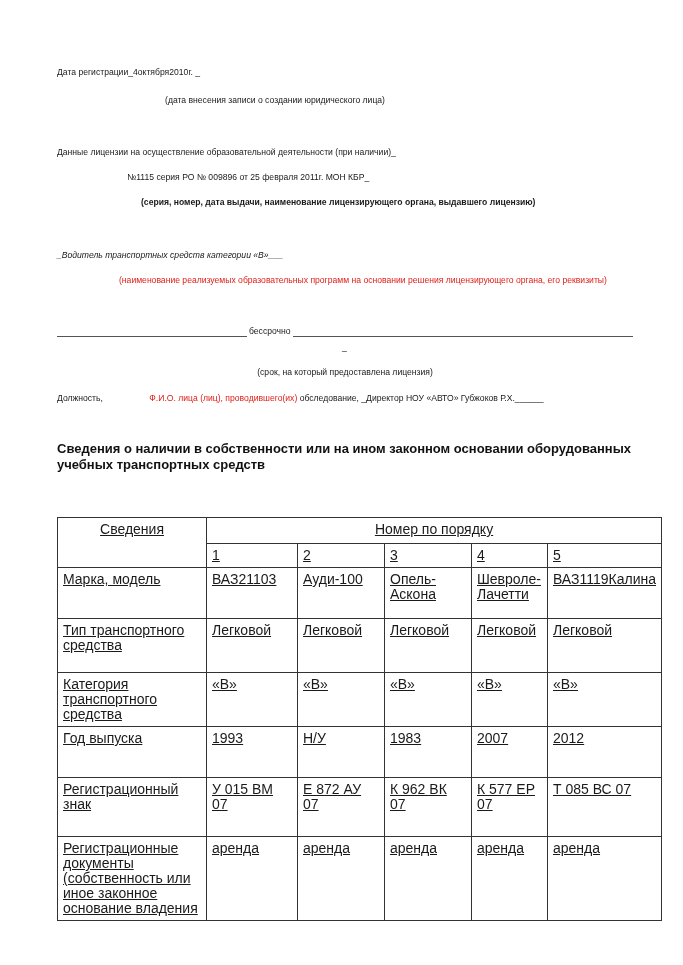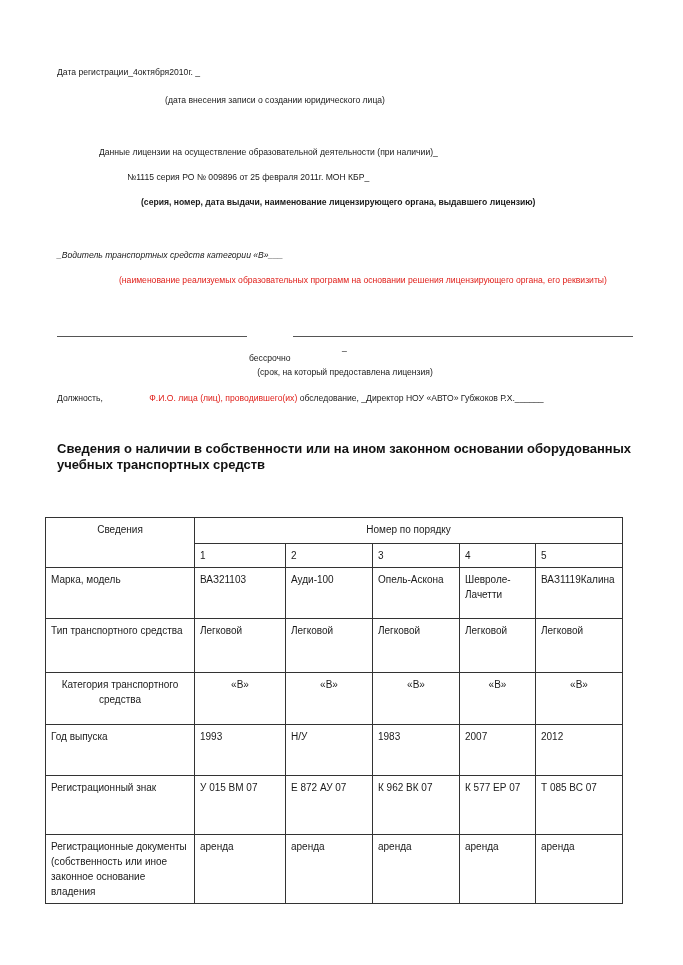--- a/index.html
+++ b/index.html
@@ -3,40 +3,40 @@
 <meta charset="utf-8">
 <style>
   html, body { margin:0; padding:0; background:#ffffff; }
   body { width:683px; height:965px; position:relative; overflow:hidden;
          font-family:"Liberation Sans", sans-serif; color:#1a1a1a; font-size:8.6px; }
   .abs { position:absolute; white-space:nowrap; }
   .red { color:#e0201b;padding-left:44px; }
   .center { text-align:center; }
   .heading { font-weight:bold; font-size:13px; line-height:16px; white-space:normal; width:580px; color:#111; }
   .dash-line { position:absolute; border-bottom:1px solid #555; height:0; }
-  table.vehicles { position:absolute; left:45px; top:517px; border-collapse:collapse;
-                   font-size:10px; table-layout:fixed; }
+  table.vehicles { position:absolute; left:57px; top:517px; border-collapse:collapse;
+                   font-size:14px; table-layout:fixed;text-decoration:underline; }
   table.vehicles td { border:1px solid #333; vertical-align:top; padding:4px 5px; line-height:15px; }
   table.vehicles td.hdr { text-align:center; }
 </style>
 </head>
 <body>
 
 <div class="abs" style="left:57px; top:67px;text-align:right;">Дата регистрации_4октября2010г. _</div>
 <div class="abs center" style="left:0; width:550px; top:95px;">(дата внесения записи о создании юридического лица)</div>
 
-<div class="abs" style="left:57px; top:147px;margin-left:42px;">Данные лицензии на осуществление образовательной деятельности  (при наличии)_</div>
+<div class="abs" style="left:57px; top:147px;">Данные лицензии на осуществление образовательной деятельности  (при наличии)_</div>
 <div class="abs" style="left:127px; top:172px;">№1115     серия    РО № 009896  от 25 февраля 2011г. МОН КБР_</div>
 <div class="abs" style="left:141px; top:197px;font-weight:bold;">(серия, номер, дата выдачи, наименование лицензирующего органа, выдавшего лицензию)</div>
 
 <div class="abs" style="left:57px; top:250px;font-style:italic;">_Водитель транспортных средств категории «В»___</div>
 <div class="abs red" style="left:75px; top:275px;">(наименование реализуемых образовательных программ на основании решения лицензирующего органа, его реквизиты)</div>
 
 <div class="dash-line" style="left:57px; width:190px; top:336px;"></div>
-<div class="abs" style="left:249px; top:326px;margin-top:27px;">бессрочно</div>
+<div class="abs" style="left:249px; top:326px;">бессрочно</div>
 <div class="dash-line" style="left:293px; width:340px; top:336px;"></div>
 <div class="abs" style="left:342px; top:342px;">_</div>
 <div class="abs center" style="left:0; width:690px; top:367px;">(срок, на который предоставлена лицензия)</div>
 
 <div class="abs" style="left:57px; top:393px;">
   <span>Должность, </span><span class="red">Ф.И.О. лица (лиц), проводившего(их)</span><span> обследование,  _Директор НОУ «АВТО» Губжоков Р.Х.______</span>
 </div>
 
 <div class="abs heading" style="left:57px; top:441px;">Сведения о наличии  в собственности или на ином законном основании оборудованных учебных транспортных средств</div>
 
@@ -70,21 +70,21 @@
     <td>ВАЗ1119Калина</td>
   </tr>
   <tr style="height:54px;">
     <td>Тип транспортного средства</td>
     <td>Легковой</td>
     <td>Легковой</td>
     <td>Легковой</td>
     <td>Легковой</td>
     <td>Легковой</td>
   </tr>
-  <tr style="height:52px;text-align:center;">
+  <tr style="height:52px;">
     <td>Категория транспортного средства</td>
     <td>«В»</td>
     <td>«В»</td>
     <td>«В»</td>
     <td>«В»</td>
     <td>«В»</td>
   </tr>
   <tr style="height:51px;">
     <td>Год выпуска</td>
     <td>1993</td>

